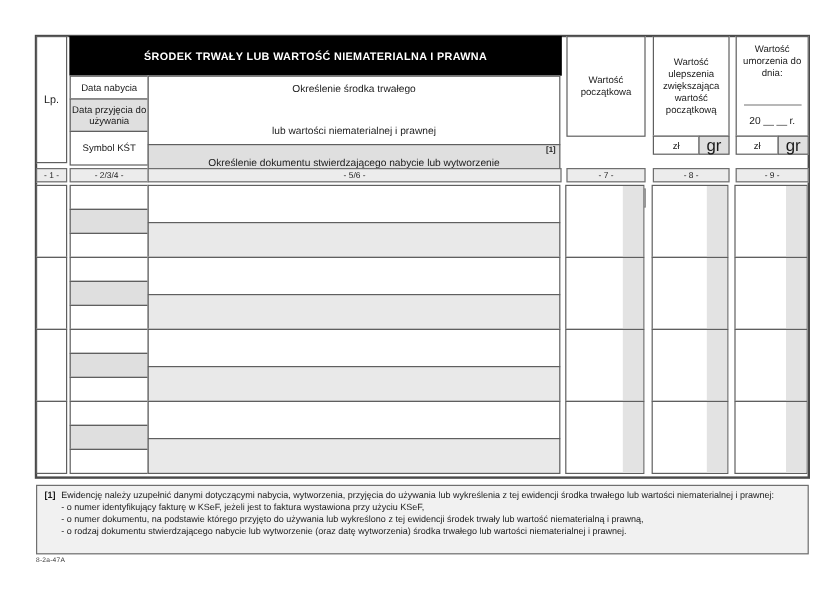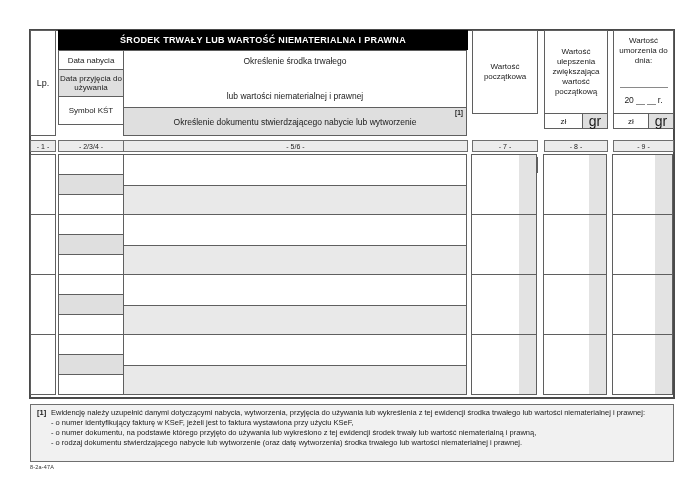--- a/index.html
+++ b/index.html
@@ -22,21 +22,21 @@
   .lgray { background:#e9e9e9; }
 
   
   .lp-head {
     position:absolute; left:30px; top:30px; width:26px; height:106px;
     display:flex; align-items:center; justify-content:center;
     font-size:9px;
   }
   .mid { position:absolute; left:58px; top:30px; width:410px; height:106px; }
   .banner {
-    height:20px; background:#000; color:#fff;
+    height:33px; background:#000; color:#fff;
     display:flex; align-items:center; justify-content:center;
     font-size:9px; font-weight:bold; letter-spacing:.3px;
     border:1px solid #000;
     text-align:center;
   }
   .mid-body { display:flex; height:86px; }
   .dates-col { width:66px; display:flex; flex-direction:column; }
   .dates-col .cell {
     display:flex; align-items:center; justify-content:center; text-align:center;
     font-size:8px; line-height:9px; margin-top:-1px; padding:1px;

